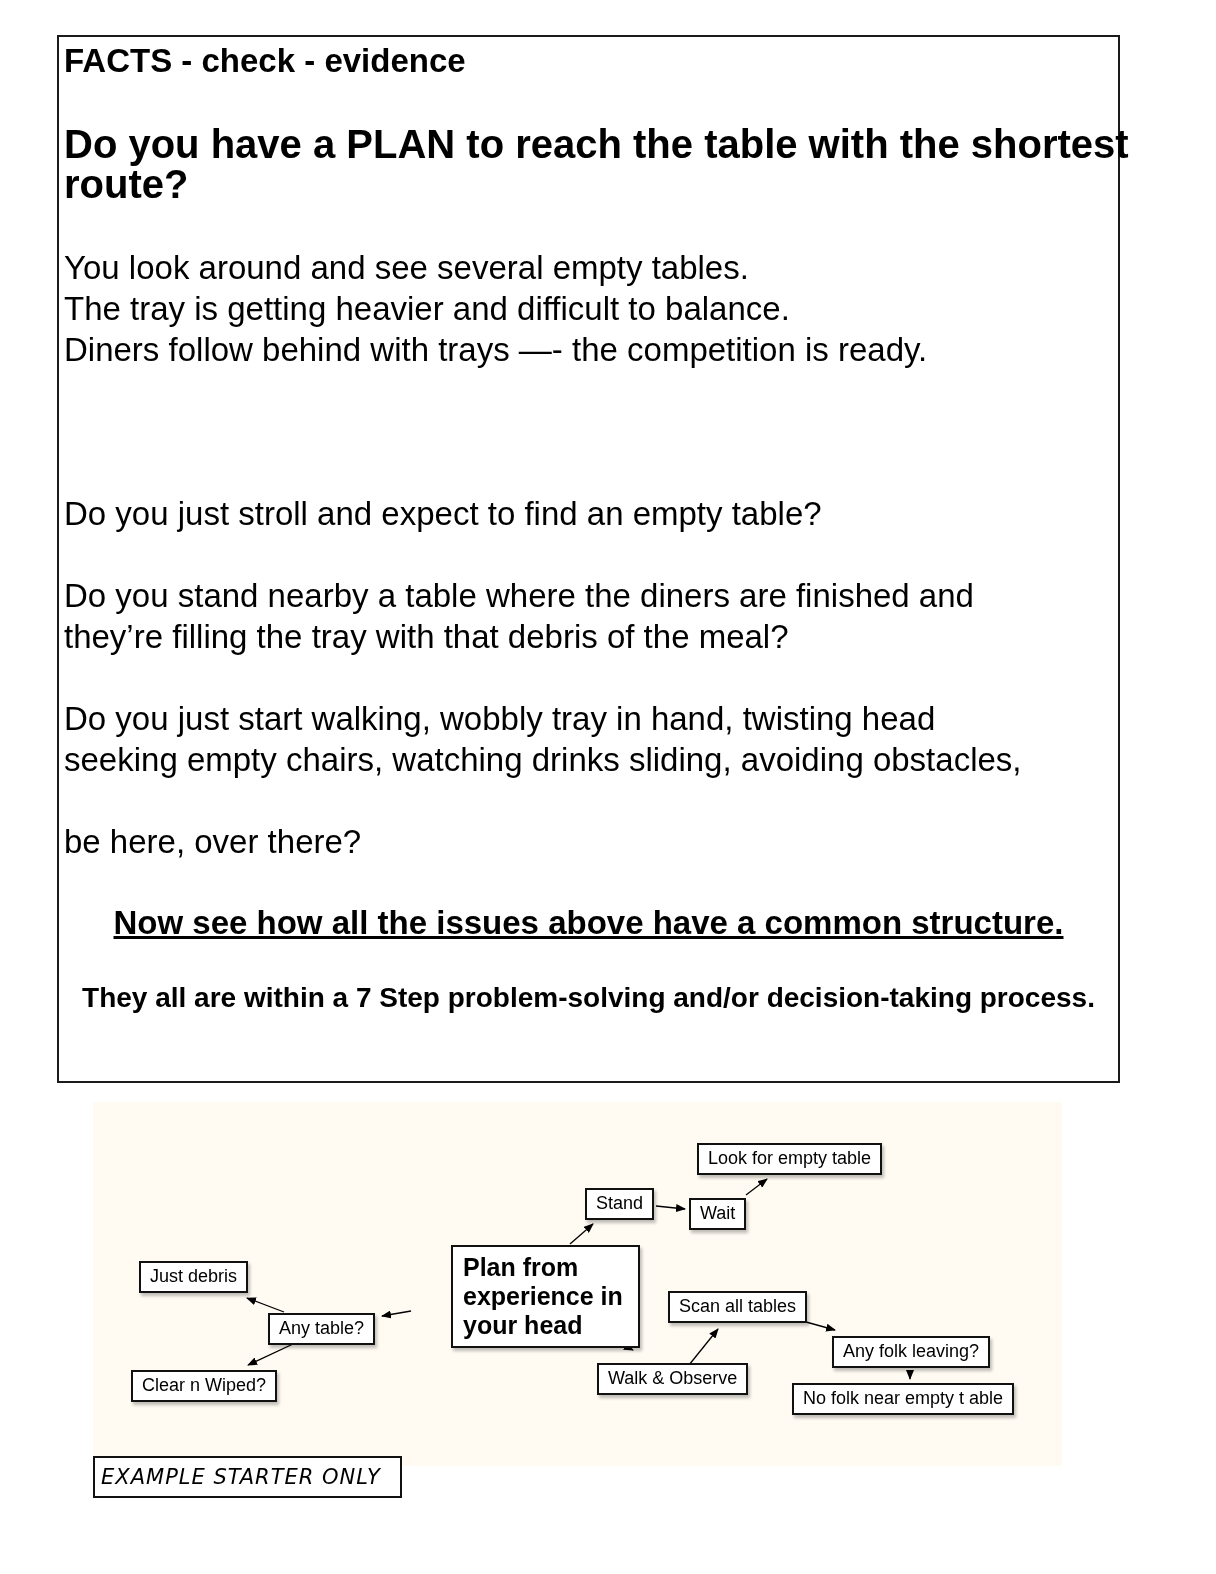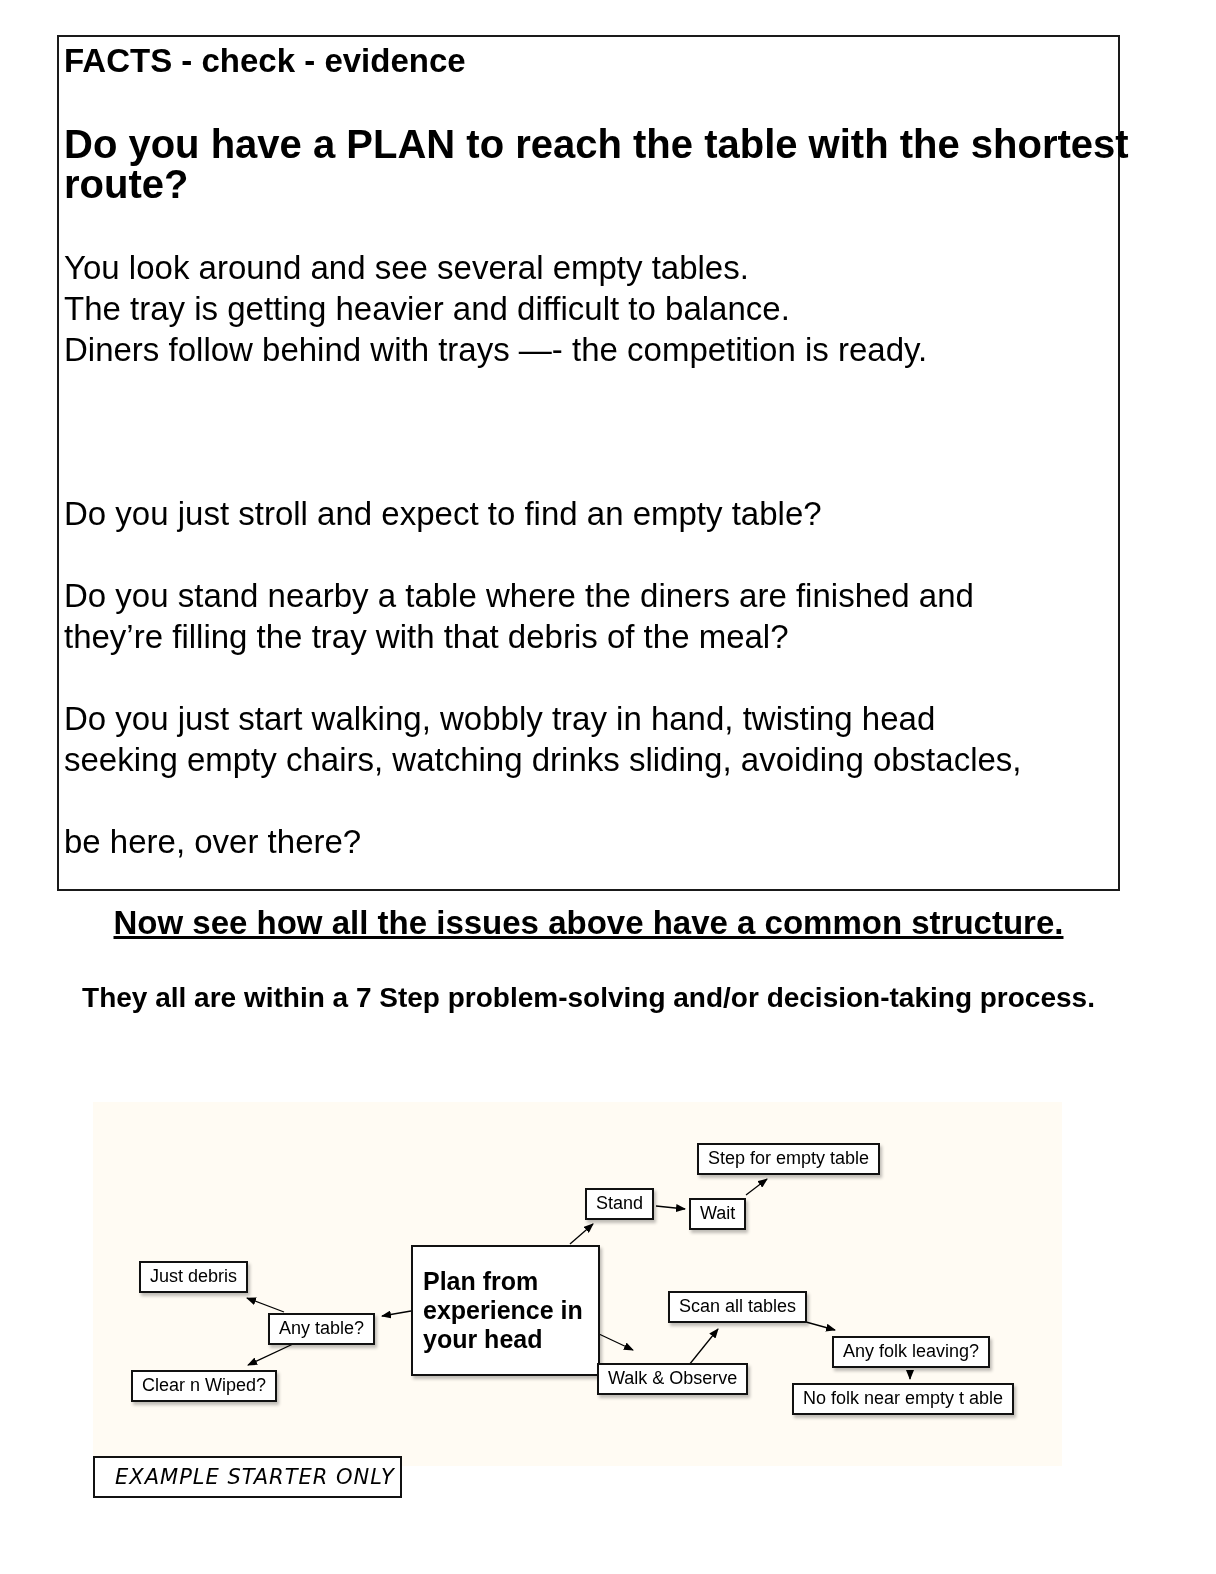--- a/index.html
+++ b/index.html
@@ -1,44 +1,44 @@
 <!DOCTYPE html>
 <html><head>
 <meta charset="utf-8">
 <style>
   html, body { margin: 0; padding: 0; background: #ffffff; }
   body { width: 1216px; height: 1574px; position: relative; overflow: hidden;
          font-family: "Liberation Sans", sans-serif; color: #000; }
 
-  .textbox { position: absolute; left: 57px; top: 35px; width: 1063px; height: 856px;
+  .textbox { position: absolute; left: 57px; top: 35px; width: 1063px; height: 1048px;
              border: 2px solid #1a1a1a; box-sizing: border-box; background: #fff; }
 
   .line { position: absolute; left: 5px; margin: 0; white-space: nowrap; }
   .bold { font-weight: bold; }
   .h-big { font-size: 33px; line-height: 40px; }
   .h-big2 { font-size: 40px; line-height: 40px; }
   .body { font-size: 33px; line-height: 41px; }
   .center { left: 0; width: 100%; text-align: center; }
   .closing-1 { font-size: 33px; font-weight: bold; text-decoration: underline; }
   .closing-2 { font-size: 28px; font-weight: bold; line-height: 35px; white-space: normal; }
 
   .diagram { position: absolute; left: 93px; top: 1102px; width: 969px; height: 364px;
              background: #fffbf3; }
   .diagram svg { position: absolute; left: 0; top: 0; }
 
   .node { position: absolute; background: #fff; border: 2px solid #111;
           box-shadow: 2px 3px 3px rgba(0,0,0,0.25); font-size: 18px; line-height: 26px;
           padding: 0 9px; white-space: nowrap; box-sizing: border-box; height: 32px; }
-  .node.main { font-size: 25px; font-weight: bold; line-height: 29px; padding: 20px 10px;
-               height: auto; white-space: normal; width: 189px; }
+  .node.main { font-size: 25px; font-weight: bold; line-height: 29px; padding: 6px 10px;
+               height: auto; white-space: normal; width: 189px; margin-left: 40px; }
 
   .starter { position: absolute; left: 93px; top: 1456px; width: 309px; height: 42px;
              border: 2px solid #111; box-sizing: border-box; background: #fff;
              font-family: "DejaVu Sans", sans-serif; font-style: italic; font-size: 21px;
-             letter-spacing: 1px; line-height: 38px; padding-left: 20px; white-space: nowrap; }
+             letter-spacing: 1px; line-height: 38px; padding-left: 6px; white-space: nowrap; }
 </style>
 </head>
 <body>
 
 <div class="textbox">
   <p class="line bold h-big" style="top:4px">FACTS - check - evidence</p>
 
   <p class="line bold h-big2" style="top:87px">Do you have a PLAN to reach the table with the shortest</p>
   <p class="line bold h-big2" style="top:127px">route?</p>
 
@@ -88,20 +88,20 @@
 
     <line x1="817" y1="268" x2="817" y2="277" stroke="#000" stroke-width="1.3" marker-end="url(#ah)"></line>
   </svg>
 
   <div class="node main" style="left:318px; top:143px">Plan from experience in your head</div>
   <div class="node" style="left:175px; top:211px">Any table?</div>
   <div class="node" style="left:46px; top:159px">Just debris</div>
   <div class="node" style="left:38px; top:268px">Clear n Wiped?</div>
   <div class="node" style="left:492px; top:86px">Stand</div>
   <div class="node" style="left:596px; top:96px">Wait</div>
-  <div class="node" style="left:604px; top:41px">Step for empty table</div>
+  <div class="node" style="left:604px; top:41px">Look for empty table</div>
   <div class="node" style="left:504px; top:261px">Walk &amp; Observe</div>
   <div class="node" style="left:575px; top:189px">Scan all tables</div>
   <div class="node" style="left:739px; top:234px">Any folk leaving?</div>
   <div class="node" style="left:699px; top:281px">No folk near empty t able</div>
 </div>
 
 <div class="starter">EXAMPLE STARTER ONLY</div>
 
 </body></html>

